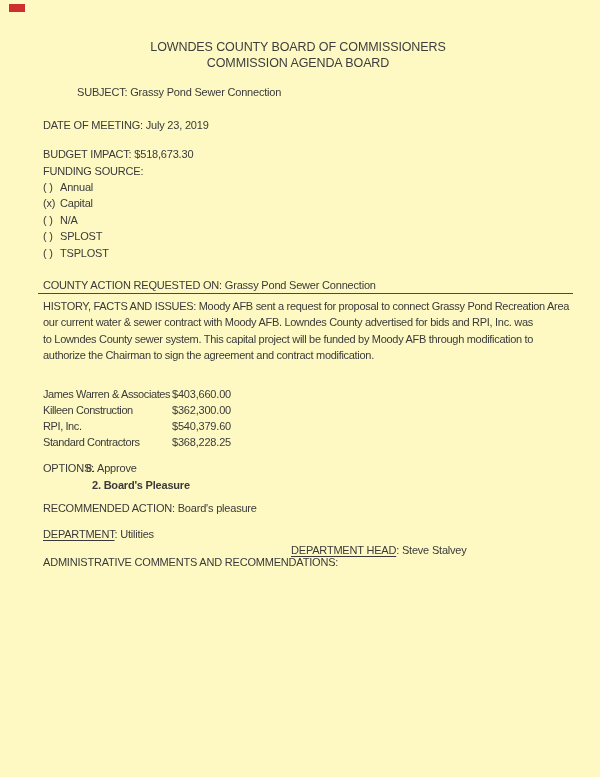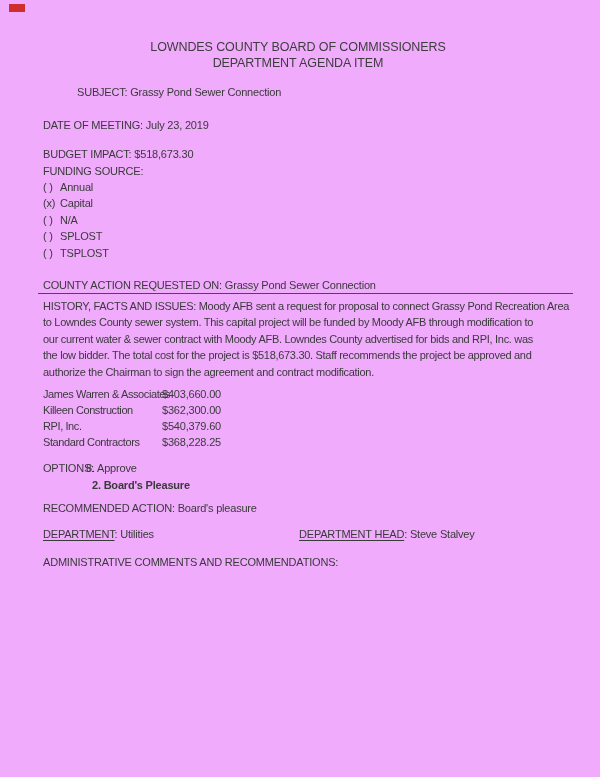--- a/index.html
+++ b/index.html
@@ -1,20 +1,20 @@
 <!DOCTYPE html>
 <html><head>
 <meta charset="utf-8">
 <style>
   html, body { margin: 0; padding: 0; background: #ffffff; }
   .page {
     position: relative;
     width: 600px;
     height: 777px;
-    background: #f0abfc;
+    background: #fef9c3;
     font-family: "Liberation Sans", sans-serif;
     font-size: 11px;
     letter-spacing: -0.2px;
     color: #3a3a3a;
     overflow: hidden;
   }
   .abs { position: absolute; white-space: nowrap; line-height: 16px; }
 
   .corner-mark {
     position: absolute;
@@ -51,46 +51,46 @@
     border-bottom: 1.5px solid #4a4a4a;
     white-space: nowrap;
     box-sizing: content-box;
   }
 
   .history { position: absolute; left: 43px; top: 298px; line-height: 16.4px; white-space: nowrap; letter-spacing: -0.3px; }
 
   .bids { position: absolute; left: 43px; top: 386px; line-height: 16px; }
   .bid-row { position: relative; white-space: nowrap; }
   .bid-name { display: inline-block; width: 112px; letter-spacing: -0.4px; overflow: visible; }
-  .bid-amount { display: inline-block; margin-left: 7px; text-align: center; }
+  .bid-amount { display: inline-block; margin-left: 17px; text-align: center; }
 
   .options { position: absolute; left: 43px; top: 460px; line-height: 16px; }
   .options .row1 { white-space: nowrap; }
   .options .lbl { display: inline-block; width: 37px; margin-right: 6px; }
   .options .item2 { margin-left: 49px; margin-top: 1px; white-space: nowrap; font-weight: bold; }
 
   .recommended { left: 43px; top: 500px; }
 
   .dept-row { position: absolute; left: 0; top: 526px; width: 600px; line-height: 16px; }
   .dept-col1 { position: absolute; left: 43px; white-space: nowrap; }
-  .dept-col2 { position: absolute; left: 299px; white-space: nowrap; }
+  .dept-col2 { position: absolute; left: 291px; white-space: nowrap; margin-top: 16px; }
   .u { text-decoration: underline; text-underline-offset: 2px; }
 
   .admin { left: 43px; top: 554px; }
 </style>
 </head>
 <body>
 
 <div class="page">
 
   <div class="corner-mark"></div>
 
   <div class="doc-header">
     <div>LOWNDES COUNTY BOARD OF COMMISSIONERS</div>
-    <div>DEPARTMENT AGENDA ITEM</div>
+    <div>COMMISSION AGENDA BOARD</div>
   </div>
 
   <div class="abs subject">SUBJECT: Grassy Pond Sewer Connection</div>
 
 
   <div class="abs meeting-date">DATE OF MEETING: July 23, 2019</div>
 
   <div class="abs budget">BUDGET IMPACT: $518,673.30</div>
 
   <div class="abs funding-label">FUNDING SOURCE:</div>
@@ -110,23 +110,22 @@
     </div>
     <div>
       <span class="mark">( )</span><span>TSPLOST</span>
     </div>
   </div>
 
   <div class="county-action">COUNTY ACTION REQUESTED ON: Grassy Pond Sewer Connection</div>
 
   <div class="history">
     <div>HISTORY, FACTS AND ISSUES: Moody AFB sent a request for proposal to connect Grassy Pond Recreation Area</div>
+    <div>our current water &amp; sewer contract with Moody AFB. Lowndes County advertised for bids and RPI, Inc. was</div>
     <div>to Lowndes County sewer system. This capital project will be funded by Moody AFB through modification to</div>
-    <div>our current water &amp; sewer contract with Moody AFB. Lowndes County advertised for bids and RPI, Inc. was</div>
-    <div>the low bidder. The total cost for the project is $518,673.30. Staff recommends the project be approved and</div>
     <div>authorize the Chairman to sign the agreement and contract modification.</div>
   </div>
 
   <div class="bids">
     <div class="bid-row">
       <span class="bid-name">James Warren &amp; Associates</span><span class="bid-amount">$403,660.00</span>
     </div>
     <div class="bid-row">
       <span class="bid-name">Killeen Construction</span><span class="bid-amount">$362,300.00</span>
     </div>

